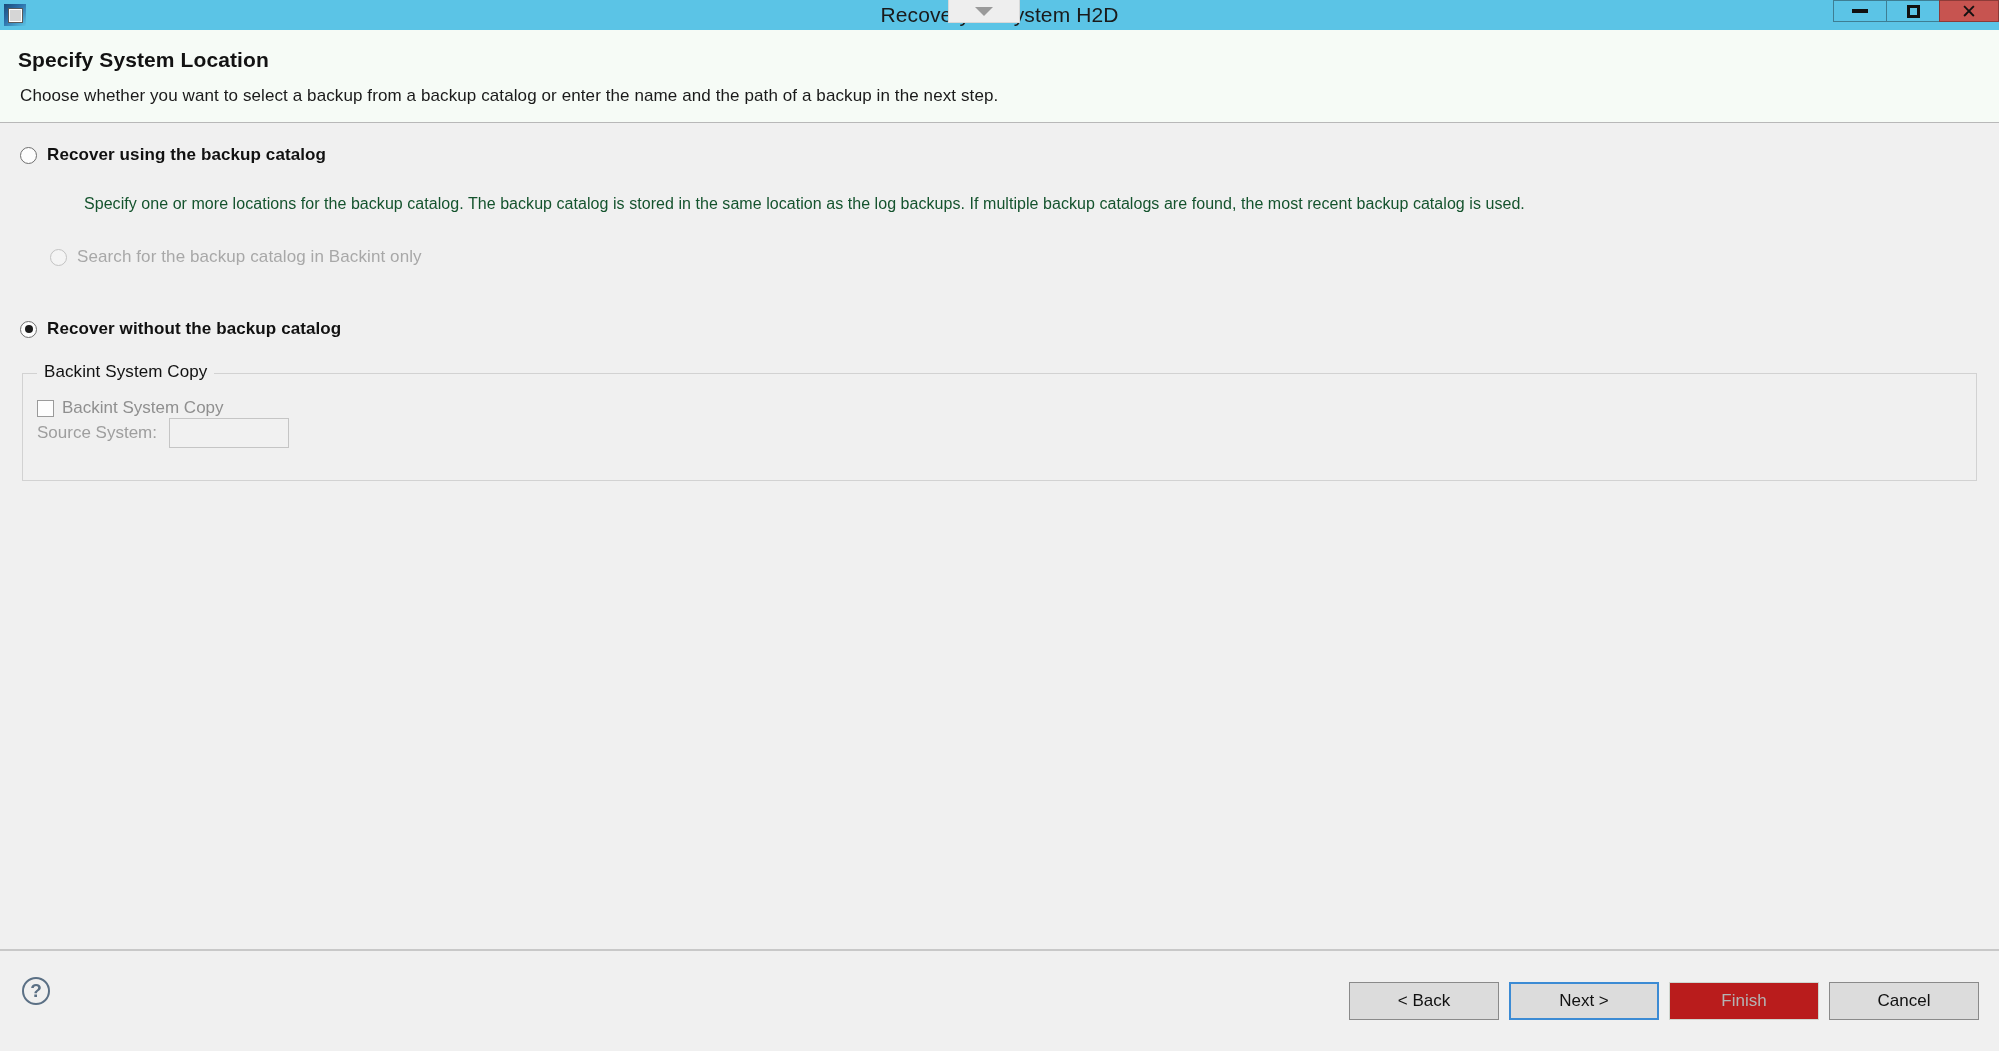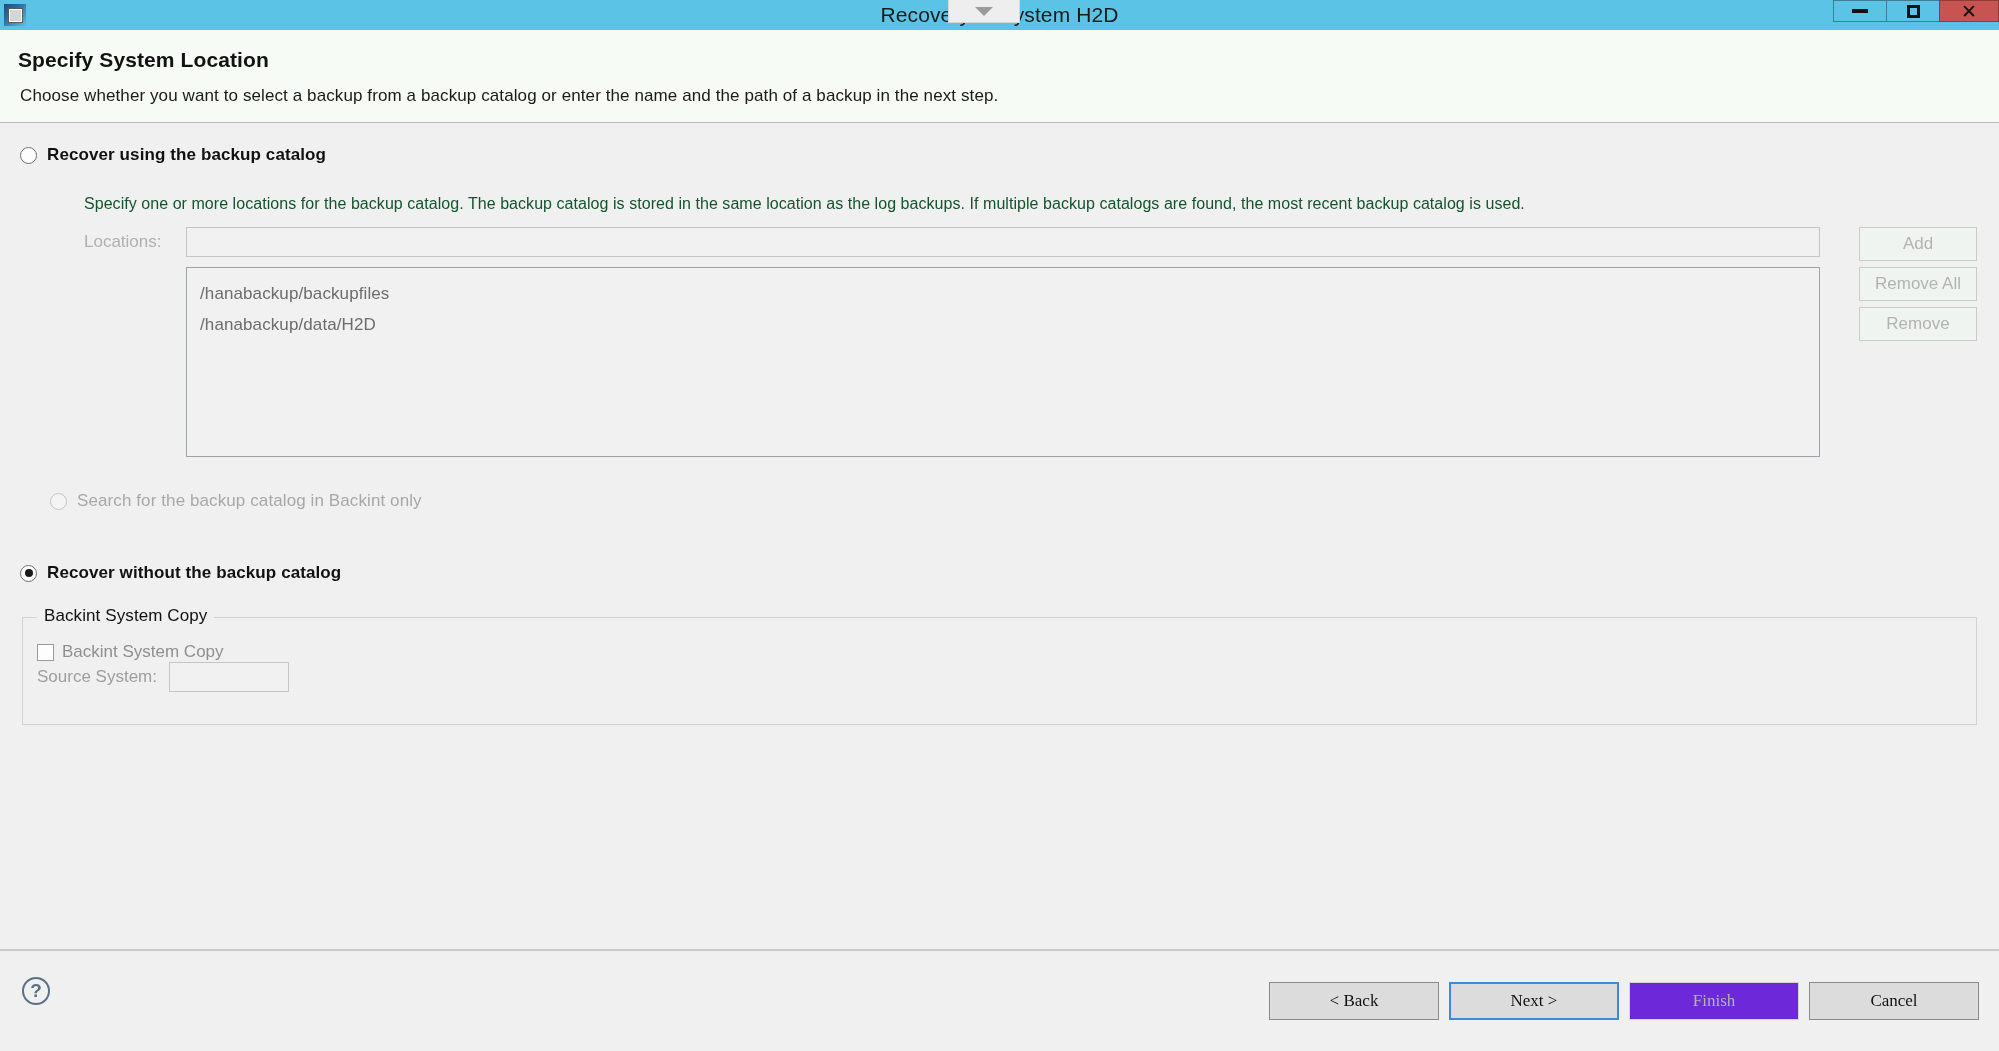--- a/index.html
+++ b/index.html
@@ -370,37 +370,37 @@
     box-sizing: border-box;
     font-family: "Liberation Sans", sans-serif;
   }
   .footer-btns {
     position: absolute;
     right: 20px;
     display: flex;
     gap: 10px;
   }
   .btn {
-    width: 170px;
+    width: 150px;
     height: 38px;
     background: #dcdcdc;
     border: 1px solid #8a8a8a;
     font-size: 17px;
     color: #111;
     display: flex;
     align-items: center;
     justify-content: center;
     box-sizing: border-box;
-    font-family: Liberation Serif, serif;
+    font-family: Liberation Sans, sans-serif;
   }
   .btn.focused {
     border: 2px solid #3c8bd4;
   }
   .btn.disabled {
-    background: #6d28d9;
+    background: #b91c1c;
     border-color: #cfd6cf;
     color: #b4b4b4;
   }
 </style>
 </head>
 <body>
 
 <div class="window">
 
   <div class="titlebar">
@@ -432,41 +432,20 @@
   <div class="body">
 
     <div class="row opt1">
       <span class="radio"></span>
       <span class="lbl-bold">Recover using the backup catalog</span>
     </div>
 
 
     <div class="desc">Specify one or more locations for the backup catalog. The backup catalog is stored in the same location as the log backups. If multiple backup catalogs are found, the most recent backup catalog is used.</div>
 
-    <div class="loc-area">
-
-      <div class="loc-row">
-        <span class="loc-label">Locations:</span>
-        <input class="loc-input" type="text" disabled="" value="" style="">
-      </div>
-
-      <div class="list-row">
-        <div class="listbox">
-          <div class="item">/hanabackup/backupfiles</div>
-          <div class="item">/hanabackup/data/H2D</div>
-        </div>
-      </div>
-
-      <div class="sidebtns">
-        <div class="sidebtn add">Add</div>
-        <div class="sidebtn removeall">Remove All</div>
-        <div class="sidebtn remove">Remove</div>
-      </div>
-
-    </div>
 
     <div class="row opt-backint">
       <span class="radio disabled"></span>
       <span class="lbl-dim">Search for the backup catalog in Backint only</span>
     </div>
 
     <div class="row opt-nocatalog">
       <span class="radio checked"></span>
       <span class="lbl-bold">Recover without the backup catalog</span>
     </div>

